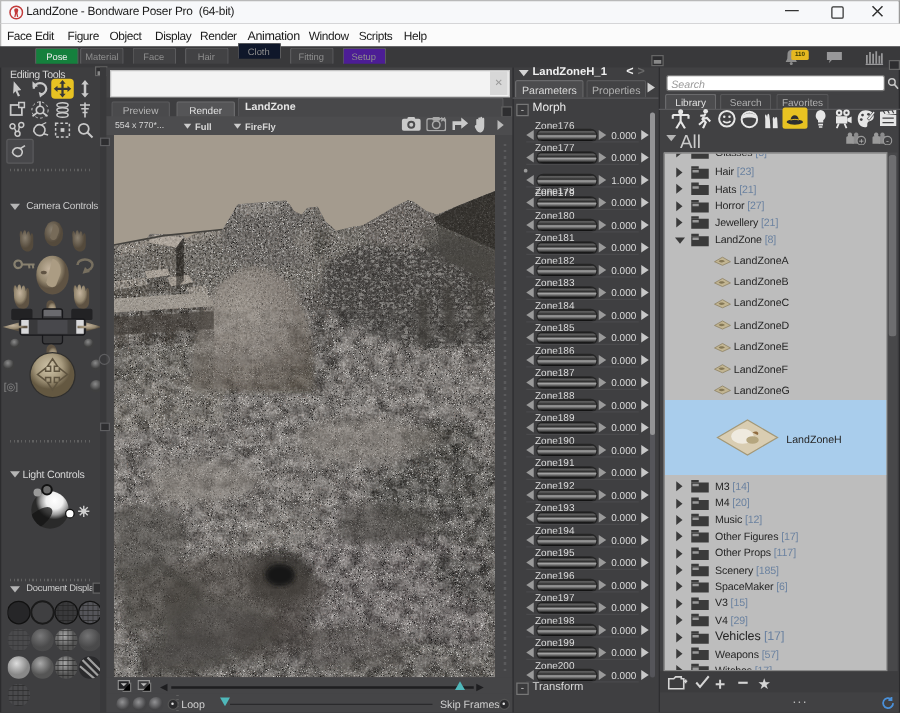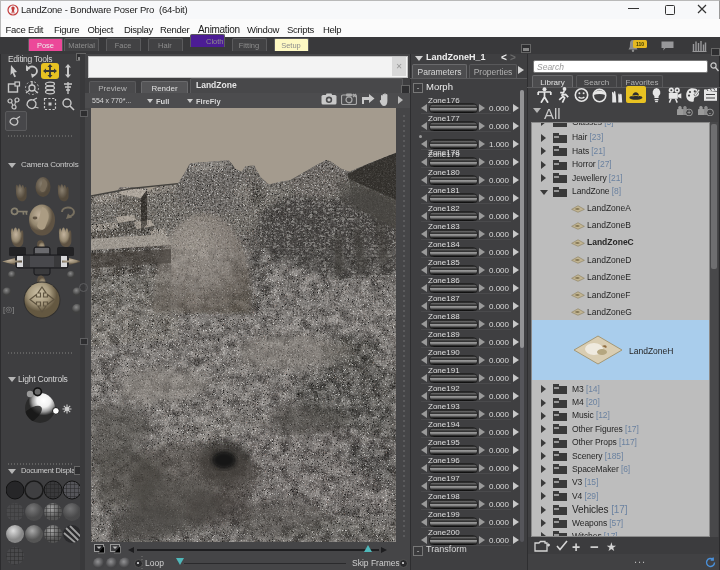--- a/index.html
+++ b/index.html
@@ -24,27 +24,27 @@
 <div class="a" style="left:28px;top:23.5px;font-size:9.5px;letter-spacing:-0.3px;color:#1a1a1a">Edit</div>
 <div class="a" style="left:54px;top:23.5px;font-size:9.5px;letter-spacing:-0.3px;color:#1a1a1a">Figure</div>
 <div class="a" style="left:87.5px;top:23.5px;font-size:9.5px;letter-spacing:-0.3px;color:#1a1a1a">Object</div>
 <div class="a" style="left:124px;top:23.5px;font-size:9.5px;letter-spacing:-0.3px;color:#1a1a1a">Display</div>
 <div class="a" style="left:160px;top:23.5px;font-size:9.5px;letter-spacing:-0.3px;color:#1a1a1a">Render</div>
 <div class="a" style="left:198px;top:23.5px;font-size:10px;letter-spacing:-0.3px;color:#1a1a1a">Animation</div>
 <div class="a" style="left:247px;top:23.5px;font-size:9.5px;letter-spacing:-0.3px;color:#1a1a1a">Window</div>
 <div class="a" style="left:287px;top:23.5px;font-size:9.5px;letter-spacing:-0.3px;color:#1a1a1a">Scripts</div>
 <div class="a" style="left:323px;top:23.5px;font-size:9.5px;letter-spacing:-0.3px;color:#1a1a1a">Help</div>
 <div class="a" style="left:0;top:37px;width:720px;height:17px;background:#39393b"></div>
-<div class="a" style="left:28px;top:38px;width:35px;height:13px;background:#ec4899;color:#ededed;font-size:7.5px;line-height:13px;text-align:center;border:1px solid #5b5b5d;border-bottom:none;border-radius:2px 2px 0 0;box-sizing:border-box">Pose</div>
+<div class="a" style="left:28px;top:38px;width:35px;height:13px;background:#15803d;color:#ededed;font-size:7.5px;line-height:13px;text-align:center;border:1px solid #5b5b5d;border-bottom:none;border-radius:2px 2px 0 0;box-sizing:border-box">Pose</div>
 <div class="a" style="left:64px;top:38px;width:35px;height:13px;background:#424244;color:#8d8d8d;font-size:7.5px;line-height:13px;text-align:center;border:1px solid #5b5b5d;border-bottom:none;border-radius:2px 2px 0 0;box-sizing:border-box">Material</div>
 <div class="a" style="left:105.5px;top:38px;width:35px;height:13px;background:#424244;color:#8d8d8d;font-size:7.5px;line-height:13px;text-align:center;border:1px solid #5b5b5d;border-bottom:none;border-radius:2px 2px 0 0;box-sizing:border-box">Face</div>
 <div class="a" style="left:147.5px;top:38px;width:35px;height:13px;background:#424244;color:#8d8d8d;font-size:7.5px;line-height:13px;text-align:center;border:1px solid #5b5b5d;border-bottom:none;border-radius:2px 2px 0 0;box-sizing:border-box">Hair</div>
-<div class="a" style="left:189.5px;top:34px;width:35px;height:13px;background:#4c1d95;color:#8d8d8d;font-size:7.5px;line-height:13px;text-align:right;border:1px solid #5b5b5d;border-bottom:none;border-radius:2px 2px 0 0;box-sizing:border-box">Cloth</div>
+<div class="a" style="left:189.5px;top:34px;width:35px;height:13px;background:#0f172a;color:#8d8d8d;font-size:7.5px;line-height:13px;text-align:center;border:1px solid #5b5b5d;border-bottom:none;border-radius:2px 2px 0 0;box-sizing:border-box">Cloth</div>
 <div class="a" style="left:231.5px;top:38px;width:35px;height:13px;background:#424244;color:#8d8d8d;font-size:7.5px;line-height:13px;text-align:center;border:1px solid #5b5b5d;border-bottom:none;border-radius:2px 2px 0 0;box-sizing:border-box">Fitting</div>
-<div class="a" style="left:273.5px;top:38px;width:35px;height:13px;background:#fef9c3;color:#8d8d8d;font-size:7.5px;line-height:13px;text-align:center;border:1px solid #5b5b5d;border-bottom:none;border-radius:2px 2px 0 0;box-sizing:border-box">Setup</div>
+<div class="a" style="left:273.5px;top:38px;width:35px;height:13px;background:#4c1d95;color:#8d8d8d;font-size:7.5px;line-height:13px;text-align:center;border:1px solid #5b5b5d;border-bottom:none;border-radius:2px 2px 0 0;box-sizing:border-box">Setup</div>
 
 <svg class="a" style="left:628px;top:40px" width="10" height="12" viewBox="0 0 10 12">
     <path d="M5 0 C2.8 0 2 1.8 2 3.5 L1.8 7 L0.5 9.5 L9.5 9.5 L8.2 7 L8 3.5 C8 1.8 7.2 0 5 0 Z" fill="#8d8d8d"></path>
     <circle cx="5" cy="10.8" r="1.2" fill="#8d8d8d"></circle>
   </svg>
 <div class="a" style="left:633px;top:40px;width:14px;height:8px;background:#e5b821;border-radius:1.5px;font-size:5px;color:#3a3a00;text-align:center;line-height:8px;font-weight:bold">110</div>
 <svg class="a" style="left:661px;top:41px" width="13" height="10" viewBox="0 0 13 10">
     <path d="M0.5 0.5 H12.5 V7 H4.5 L2 9.5 L2.8 7 H0.5 Z" fill="#98989a"></path>
   </svg>
 <svg class="a" style="left:692px;top:40px" width="15" height="12" viewBox="0 0 15 12">
@@ -786,21 +786,21 @@
 <div style="position:absolute;left:55px;top:80.0px;font-size:8.5px;color:#262626;font-weight:normal">LandZoneA</div>
 <svg style="position:absolute;left:39px;top:98.5px" width="14" height="8" viewBox="0 0 22 11" preserveAspectRatio="none">
       <path d="M1 6 L11 1 L21 6 L11 10 Z" fill="#c2b592" stroke="#857856" stroke-width="0.8"></path>
       <path d="M6 5.5 C8 3.5 12 3.5 14 5.5 C12 7 9 7.5 6 5.5 Z" fill="#857856"></path>
     </svg>
 <div style="position:absolute;left:55px;top:97.0px;font-size:8.5px;color:#262626;font-weight:normal">LandZoneB</div>
 <svg style="position:absolute;left:39px;top:115.5px" width="14" height="8" viewBox="0 0 22 11" preserveAspectRatio="none">
       <path d="M1 6 L11 1 L21 6 L11 10 Z" fill="#c2b592" stroke="#857856" stroke-width="0.8"></path>
       <path d="M6 5.5 C8 3.5 12 3.5 14 5.5 C12 7 9 7.5 6 5.5 Z" fill="#857856"></path>
     </svg>
-<div style="position:absolute;left:55px;top:114.0px;font-size:8.5px;color:#262626;font-weight:bold">LandZoneC</div>
+<div style="position:absolute;left:55px;top:114.0px;font-size:8.5px;color:#262626;font-weight:normal">LandZoneC</div>
 <svg style="position:absolute;left:39px;top:133.0px" width="14" height="8" viewBox="0 0 22 11" preserveAspectRatio="none">
       <path d="M1 6 L11 1 L21 6 L11 10 Z" fill="#c2b592" stroke="#857856" stroke-width="0.8"></path>
       <path d="M6 5.5 C8 3.5 12 3.5 14 5.5 C12 7 9 7.5 6 5.5 Z" fill="#857856"></path>
     </svg>
 <div style="position:absolute;left:55px;top:131.5px;font-size:8.5px;color:#262626;font-weight:normal">LandZoneD</div>
 <svg style="position:absolute;left:39px;top:150.5px" width="14" height="8" viewBox="0 0 22 11" preserveAspectRatio="none">
       <path d="M1 6 L11 1 L21 6 L11 10 Z" fill="#c2b592" stroke="#857856" stroke-width="0.8"></path>
       <path d="M6 5.5 C8 3.5 12 3.5 14 5.5 C12 7 9 7.5 6 5.5 Z" fill="#857856"></path>
     </svg>
 <div style="position:absolute;left:55px;top:149.0px;font-size:8.5px;color:#262626;font-weight:normal">LandZoneE</div>

